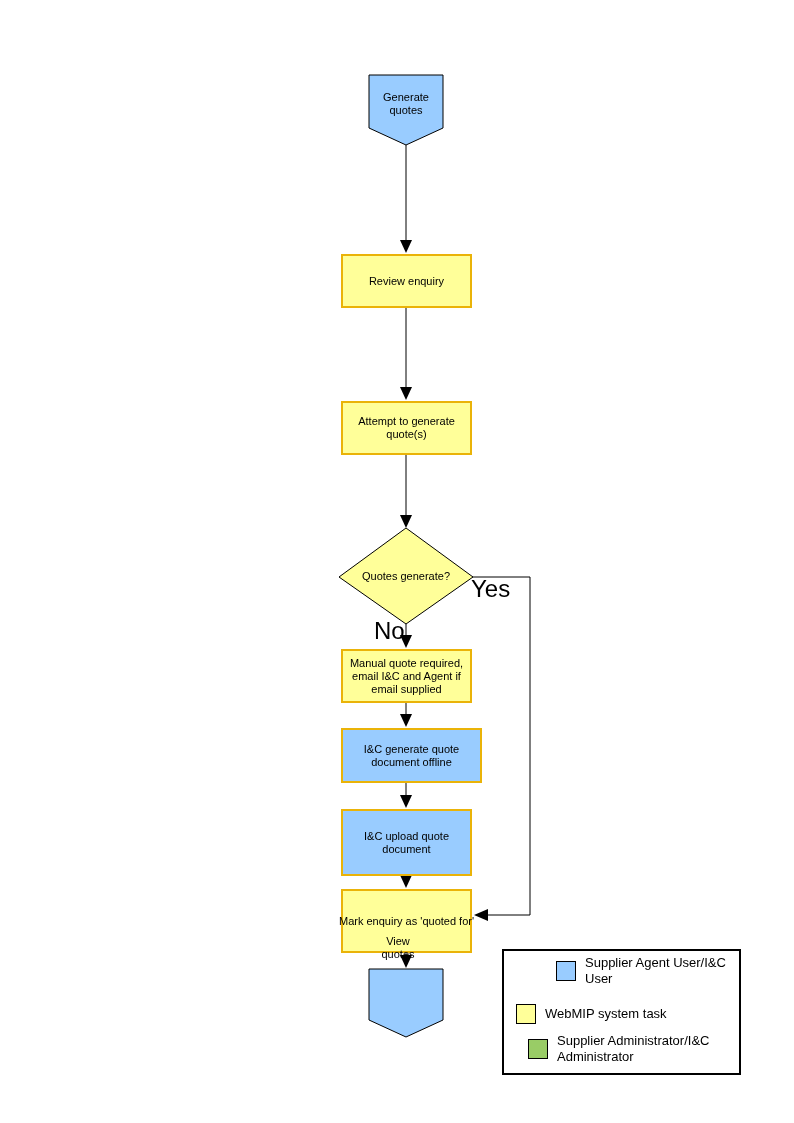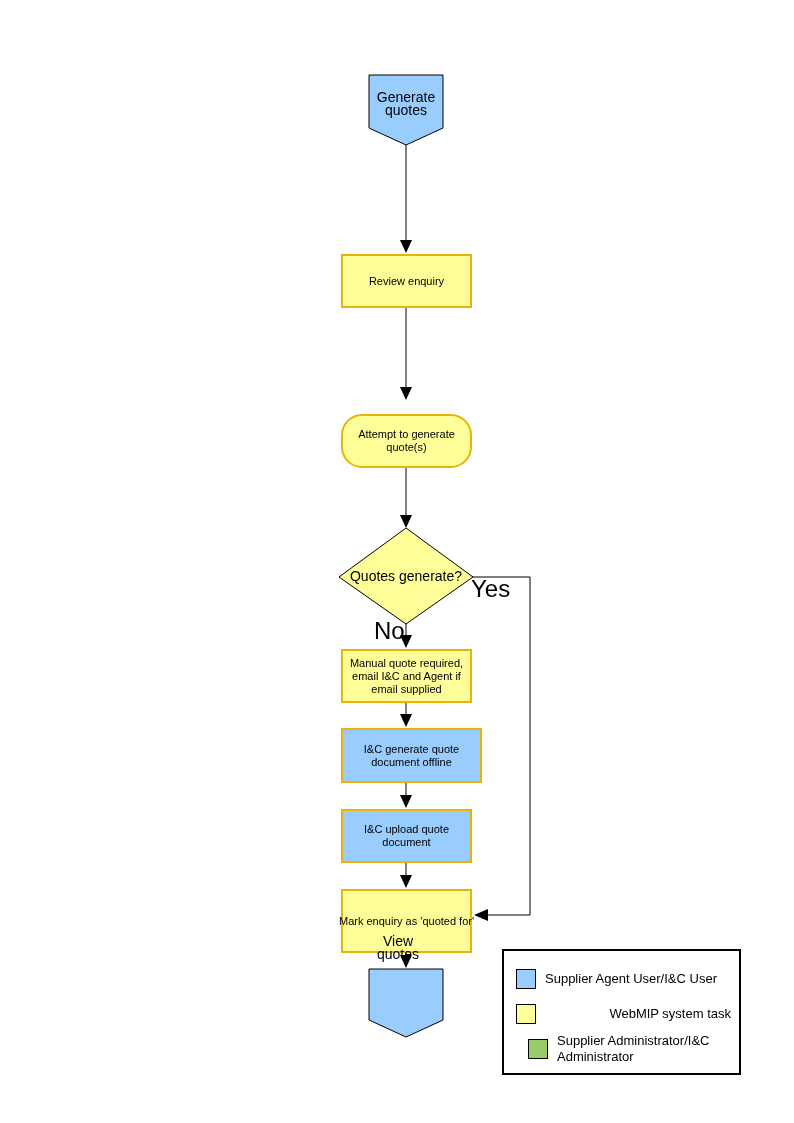--- a/index.html
+++ b/index.html
@@ -4,42 +4,42 @@
 <style>
   html,body{margin:0;padding:0;background:#ffffff;}
   .page{position:relative;width:794px;height:1123px;background:#ffffff;overflow:hidden;
         font-family:"Liberation Sans", sans-serif;color:#000;}
   svg.layer{position:absolute;left:0;top:0;}
 
   .node{position:absolute;box-sizing:border-box;border:2px solid #eab308;
         display:flex;align-items:center;justify-content:center;text-align:center;
         font-size:11px;line-height:13px;padding:1px;}
   .n-review  {left:341px;top:254px;width:131px;height:54px;}
-  .n-attempt {left:341px;top:414px;width:131px;height:54px;border-radius:21px;}
+  .n-attempt {left:341px;top:401px;width:131px;height:54px;}
   .n-manual  {left:341px;top:649px;width:131px;height:54px;}
   .n-offline {left:341px;top:728px;width:141px;height:55px;}
-  .n-upload  {left:341px;top:809px;width:131px;height:54px;}
+  .n-upload  {left:341px;top:809px;width:131px;height:67px;}
   .n-mark    {left:341px;top:889px;width:131px;height:64px;}
   .n-mark span{white-space:nowrap;}
 
   .shape-label{position:absolute;display:flex;align-items:center;justify-content:center;
-        text-align:center;font-size:14px;line-height:13px;pointer-events:none;}
+        text-align:center;font-size:11px;line-height:13px;pointer-events:none;}
   .lbl-start   {left:369px;top:78px;width:74px;height:52px;}
   .lbl-decision{left:346px;top:552px;width:120px;height:48px;}
   .lbl-end     {left:369px;top:924px;width:58px;height:48px;}
 
   .branch{position:absolute;font-size:24px;line-height:26px;}
   .b-yes{left:471px;top:576px;}
   .b-no {left:374px;top:618px;}
 
   .legend{position:absolute;left:502px;top:949px;width:239px;height:126px;
           box-sizing:border-box;border:2px solid #000;background:#fff;}
   .legend-row{position:absolute;left:12px;right:8px;display:flex;align-items:center;}
-  .lr-1{top:8px;height:40px;}
-  .lr-2{top:43px;height:40px;justify-content:space-between;}
+  .lr-1{top:0;height:40px;margin-left:40px;}
+  .lr-2{top:43px;height:40px;}
   .lr-3{top:78px;height:40px;padding-left:12px;}
   .swatch{width:20px;height:20px;box-sizing:border-box;border:1px solid #000;flex:0 0 20px;}
   .legend-label{margin-left:9px;font-size:13px;line-height:16px;}
 </style>
 </head>
 <body>
 
 <div class="page">
 
   <svg class="layer" width="794" height="1123" viewBox="0 0 794 1123">

